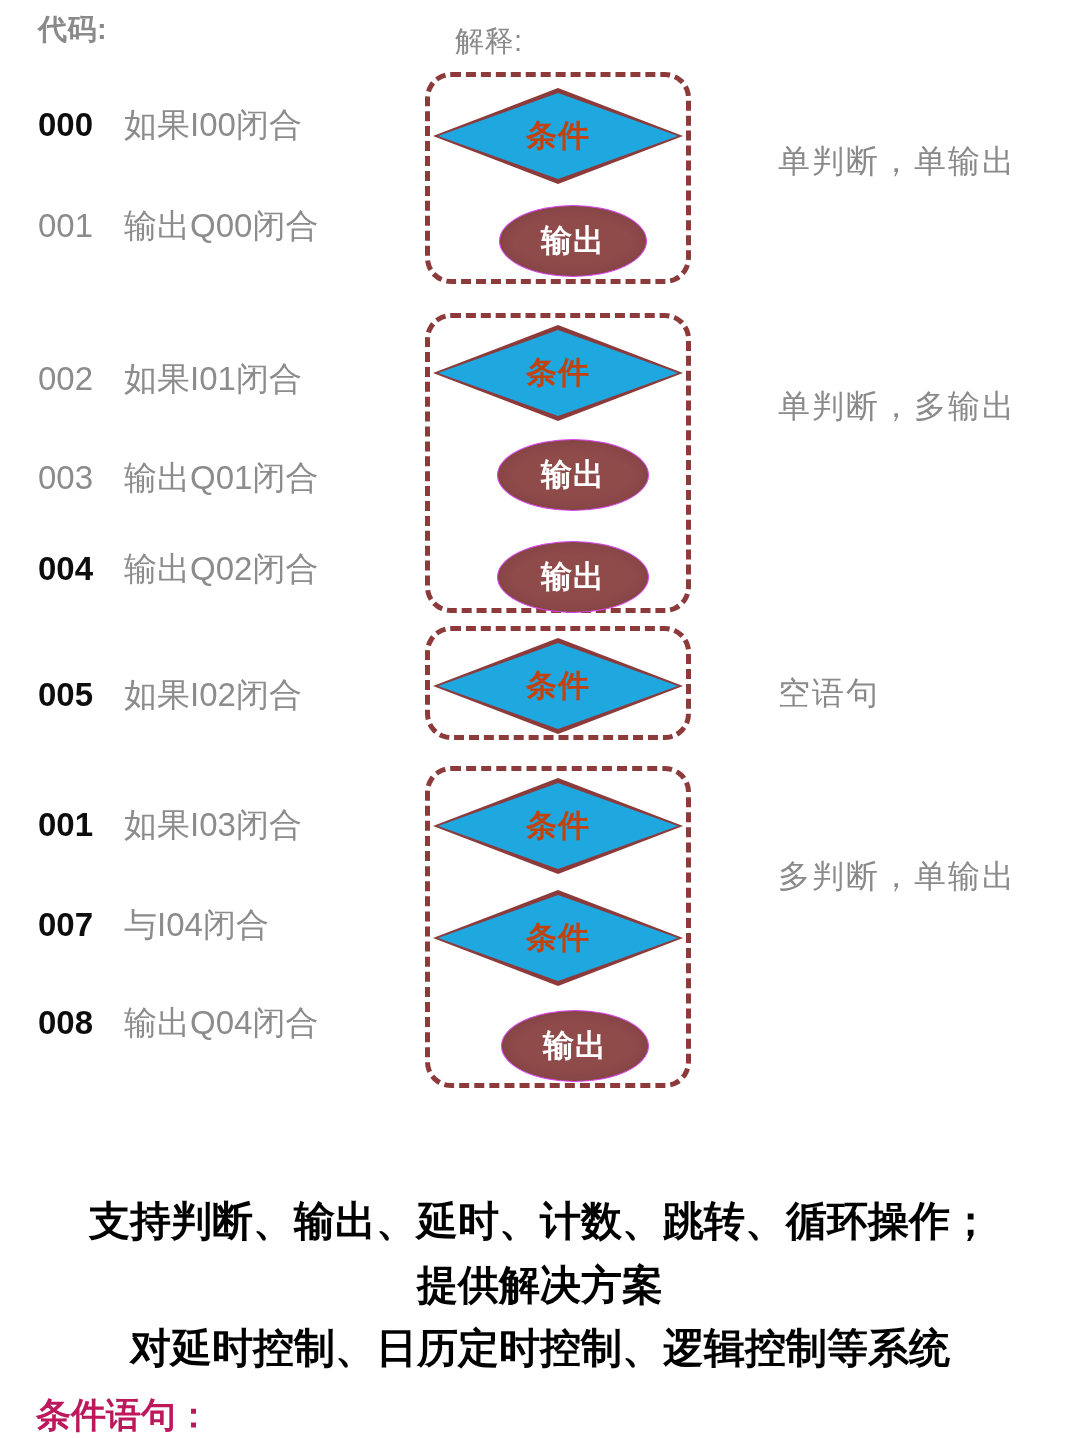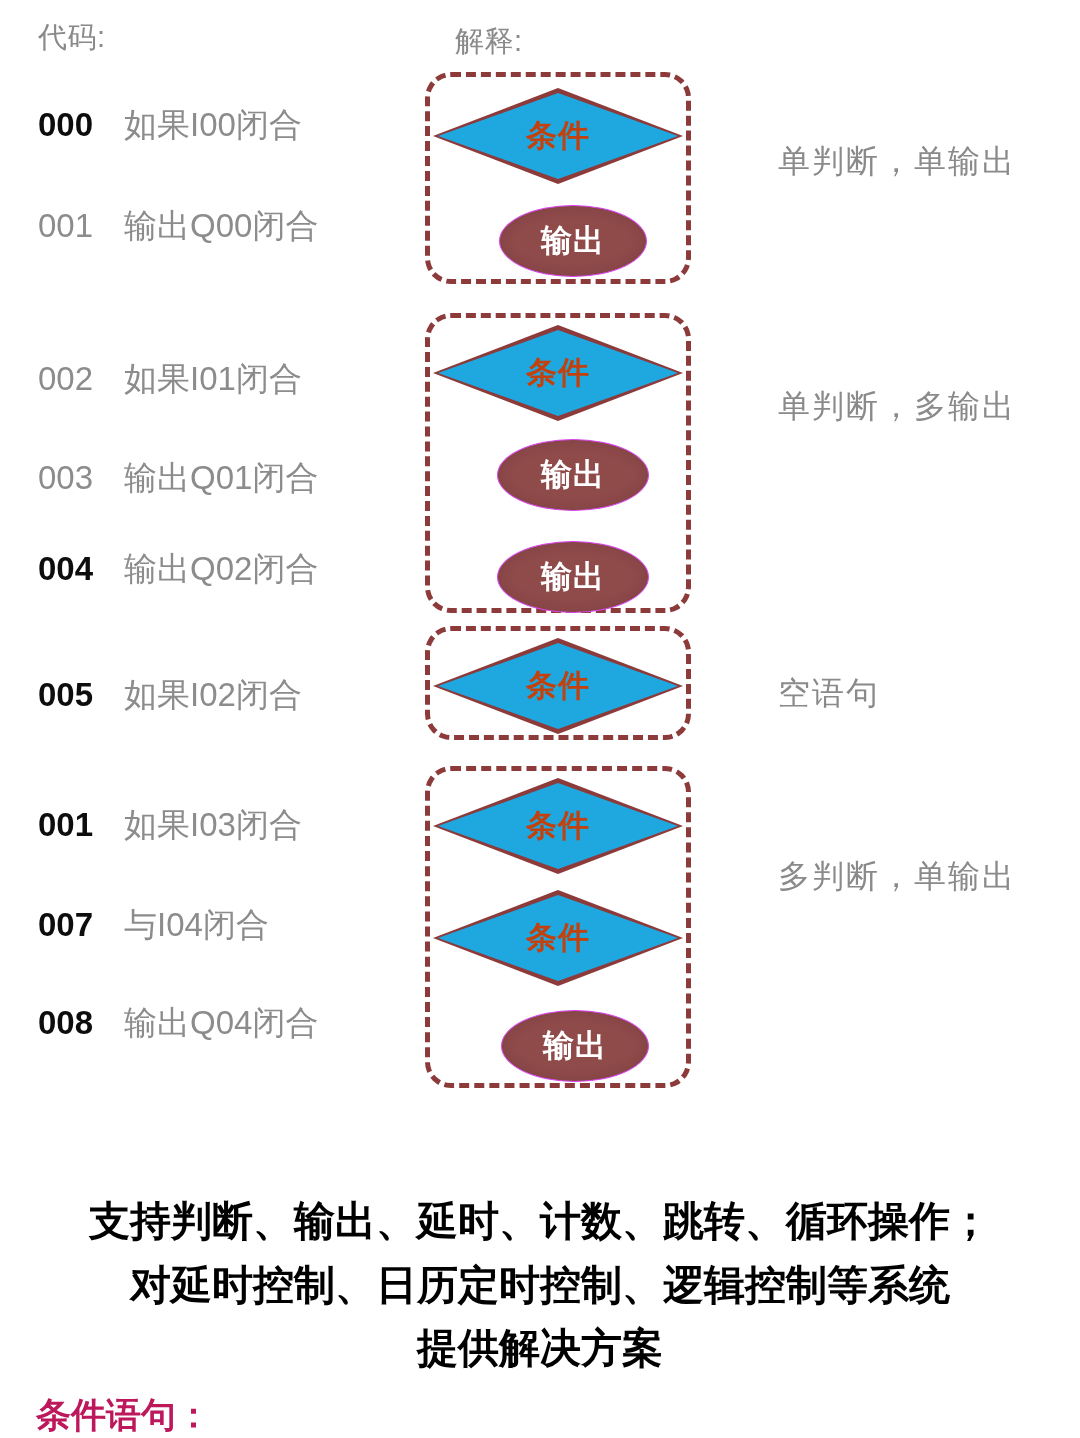--- a/index.html
+++ b/index.html
@@ -16,21 +16,21 @@
   }
 
   
   .col-header {
     position: absolute;
     color: #8a8a8a;
     font-size: 29px;
     letter-spacing: 0.5px;
     white-space: nowrap;
   }
-  #hdr-code  { left: 38px;  top: 18px; }
+  #hdr-code  { left: 38px;  top: 10px; font-weight: bold; }
   #hdr-expl  { left: 455px; top: 22px; }
 
   
   .code-col {
     position: absolute;
     left: 38px;
     top: 108px;
     width: 370px;
   }
   .code-line {
@@ -226,17 +226,17 @@
   </div>
 </div>
 
 <div class="expl" style="top:140px;">单判断，单输出</div>
 <div class="expl" style="top:385px;">单判断，多输出</div>
 <div class="expl" style="top:672px;">空语句</div>
 <div class="expl" style="top:855px;">多判断，单输出</div>
 
 <div class="bottom-para">
   <div>支持判断、输出、延时、计数、跳转、循环操作；</div>
+  <div>提供解决方案</div>
   <div>对延时控制、日历定时控制、逻辑控制等系统</div>
-  <div>提供解决方案</div>
 </div>
 
 <div class="footer-label">条件语句：</div>
 
 </body></html>

